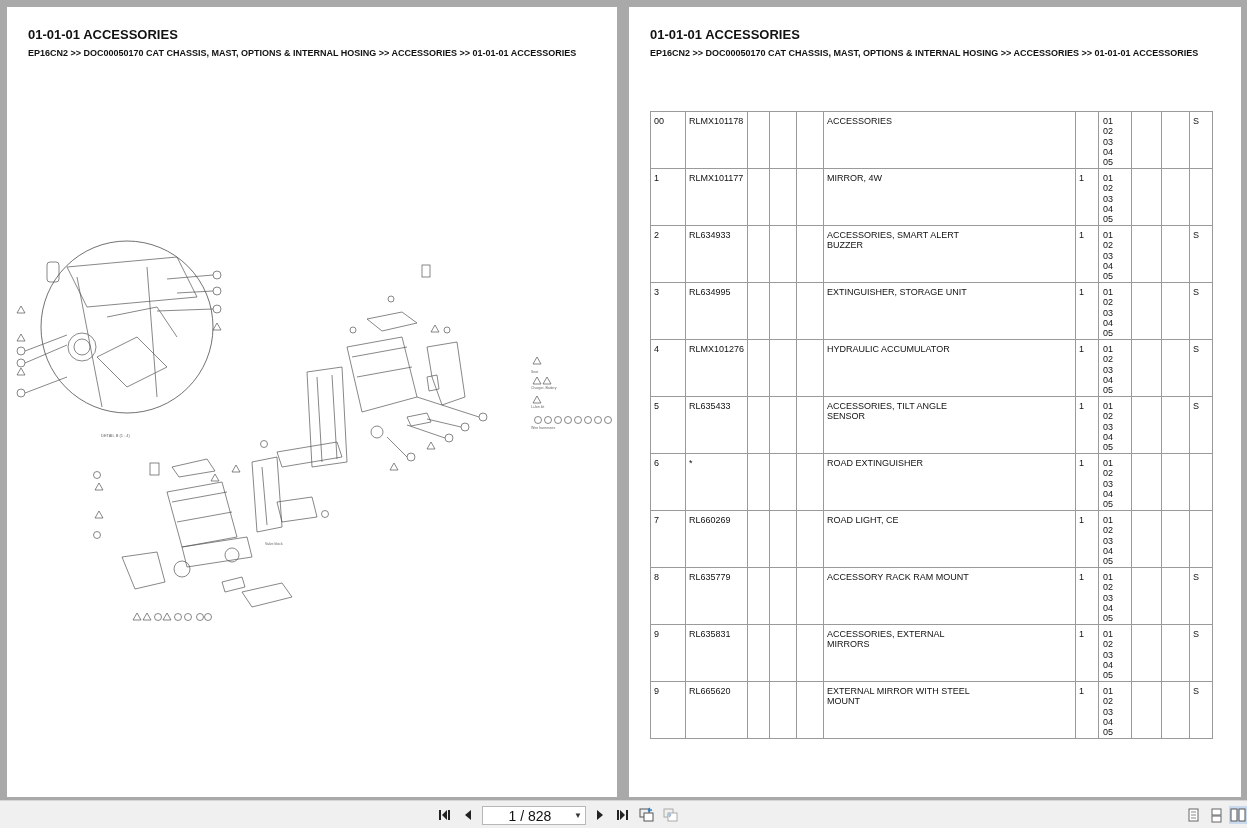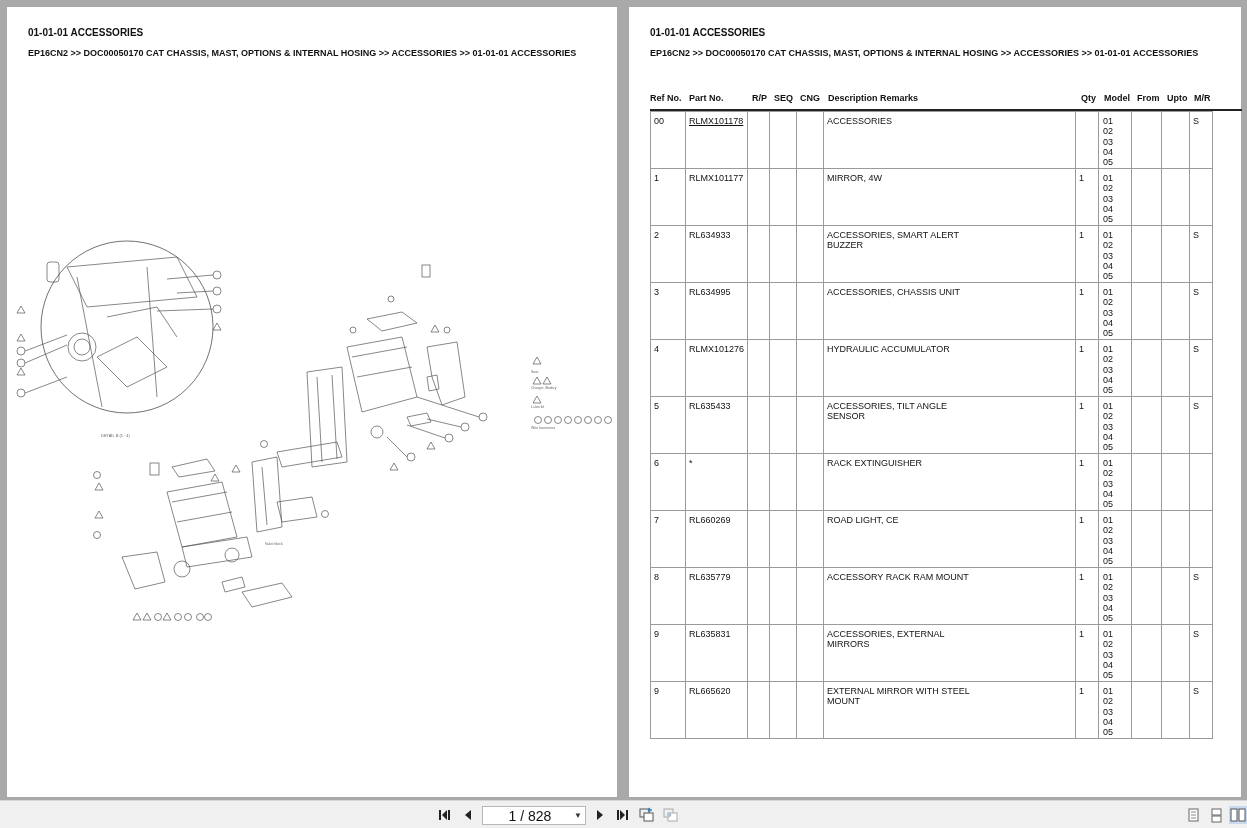--- a/index.html
+++ b/index.html
@@ -1,21 +1,21 @@
 <!DOCTYPE html>
 <html><head>
 <meta charset="utf-8">
 <style>
   html, body { margin:0; padding:0; }
   body { width:1247px; height:828px; background:#a9a9a9; position:relative; overflow:hidden;
          font-family:"Liberation Sans", sans-serif; color:#111; }
   .page { position:absolute; top:7px; background:#fff; height:790px; }
   #page-left { left:7px; width:610px; }
   #page-right { left:629px; width:612px; }
-  .pg-title { position:absolute; left:21px; top:20px; font-size:10px; font-weight:bold; }
+  .pg-title { position:absolute; left:21px; top:20px; font-size:13px; font-weight:bold; }
   .pg-crumb { position:absolute; left:21px; top:41px; font-size:9px; font-weight:bold; white-space:nowrap; }
   #page-right .pg-title, #page-right .pg-crumb { left:21px; }
 
   
   .diagram { position:absolute; left:0; top:220px; width:610px; height:400px; }
 
   
   .thead { position:absolute; left:21px; top:86px; width:592px; height:16px; font-size:9px; font-weight:bold; border-bottom:2px solid #222; }
   .thead span { position:absolute; top:0; white-space:nowrap; }
   .tbl { position:absolute; left:21px; top:104px; width:562px; border-collapse:collapse; font-size:9px; table-layout:fixed;padding-left:47px; }
@@ -121,52 +121,39 @@
     <text x="524" y="181" font-size="3.5" fill="#666" font-family="Liberation Sans, sans-serif">Li-Ion kit</text>
     <text x="524" y="202" font-size="3.5" fill="#666" font-family="Liberation Sans, sans-serif">Wire harnesses</text>
     <text x="258" y="318" font-size="3.5" fill="#666" font-family="Liberation Sans, sans-serif">Valve block</text>
   </svg>
 </div>
 
 <div class="page" id="page-right">
   <div class="pg-title">01-01-01 ACCESSORIES</div>
   <div class="pg-crumb">EP16CN2 &gt;&gt; DOC00050170 CAT CHASSIS, MAST, OPTIONS &amp; INTERNAL HOSING &gt;&gt; ACCESSORIES &gt;&gt; 01-01-01 ACCESSORIES</div>
 
-  <div class="thead">
-    <span style="left:0">Ref No.</span>
-    <span style="left:39px">Part No.</span>
-    <span style="left:102px">R/P</span>
-    <span style="left:124px">SEQ</span>
-    <span style="left:150px">CNG</span>
-    <span style="left:178px">Description Remarks</span>
-    <span style="left:431px">Qty</span>
-    <span style="left:454px">Model</span>
-    <span style="left:487px">From</span>
-    <span style="left:517px">Upto</span>
-    <span style="left:544px">M/R</span>
-  </div>
 
   <table class="tbl" id="parts-table">
     <colgroup>
       <col style="width:35px">
         <col style="width:62px">
         <col style="width:22px">
         <col style="width:27px">
         <col style="width:27px">
       <col style="width:252px">
         <col style="width:23px">
         <col style="width:33px">
         <col style="width:30px">
         <col style="width:28px">
         <col style="width:23px">
     </colgroup>
     <tbody id="parts-body">
         <tr>
           <td style="white-space: pre-line;">00</td>
-          <td style="white-space: pre-line; text-decoration: underline;">RLMX101178</td>
+          <td style="white-space: pre-line;">RLMX101178</td>
           <td style="white-space: pre-line;"></td>
           <td style="white-space: pre-line;"></td>
           <td style="white-space: pre-line;"></td>
           <td style="white-space: pre-line;">ACCESSORIES</td>
           <td style="white-space: pre-line;"></td>
           <td class="models" style="white-space: pre-line;">01
 02
 03
 04
 05</td>
@@ -208,21 +195,21 @@
           <td style="white-space: pre-line;"></td>
           <td style="white-space: pre-line;"></td>
           <td style="white-space: pre-line;">S</td>
         </tr>
         <tr>
           <td style="white-space: pre-line;">3</td>
           <td style="white-space: pre-line;">RL634995</td>
           <td style="white-space: pre-line;"></td>
           <td style="white-space: pre-line;"></td>
           <td style="white-space: pre-line;"></td>
-          <td style="white-space: pre-line;">ACCESSORIES, CHASSIS UNIT</td>
+          <td style="white-space: pre-line;">EXTINGUISHER, STORAGE UNIT</td>
           <td style="white-space: pre-line;">1</td>
           <td class="models" style="white-space: pre-line;">01
 02
 03
 04
 05</td>
           <td style="white-space: pre-line;"></td>
           <td style="white-space: pre-line;"></td>
           <td style="white-space: pre-line;">S</td>
         </tr>
@@ -260,21 +247,21 @@
           <td style="white-space: pre-line;"></td>
           <td style="white-space: pre-line;"></td>
           <td style="white-space: pre-line;">S</td>
         </tr>
         <tr>
           <td style="white-space: pre-line;">6</td>
           <td style="white-space: pre-line;">*</td>
           <td style="white-space: pre-line;"></td>
           <td style="white-space: pre-line;"></td>
           <td style="white-space: pre-line;"></td>
-          <td style="white-space: pre-line;"> RACK EXTINGUISHER</td>
+          <td style="white-space: pre-line;"> ROAD EXTINGUISHER</td>
           <td style="white-space: pre-line;">1</td>
           <td class="models" style="white-space: pre-line;">01
 02
 03
 04
 05</td>
           <td style="white-space: pre-line;"></td>
           <td style="white-space: pre-line;"></td>
           <td style="white-space: pre-line;"></td>
         </tr>

